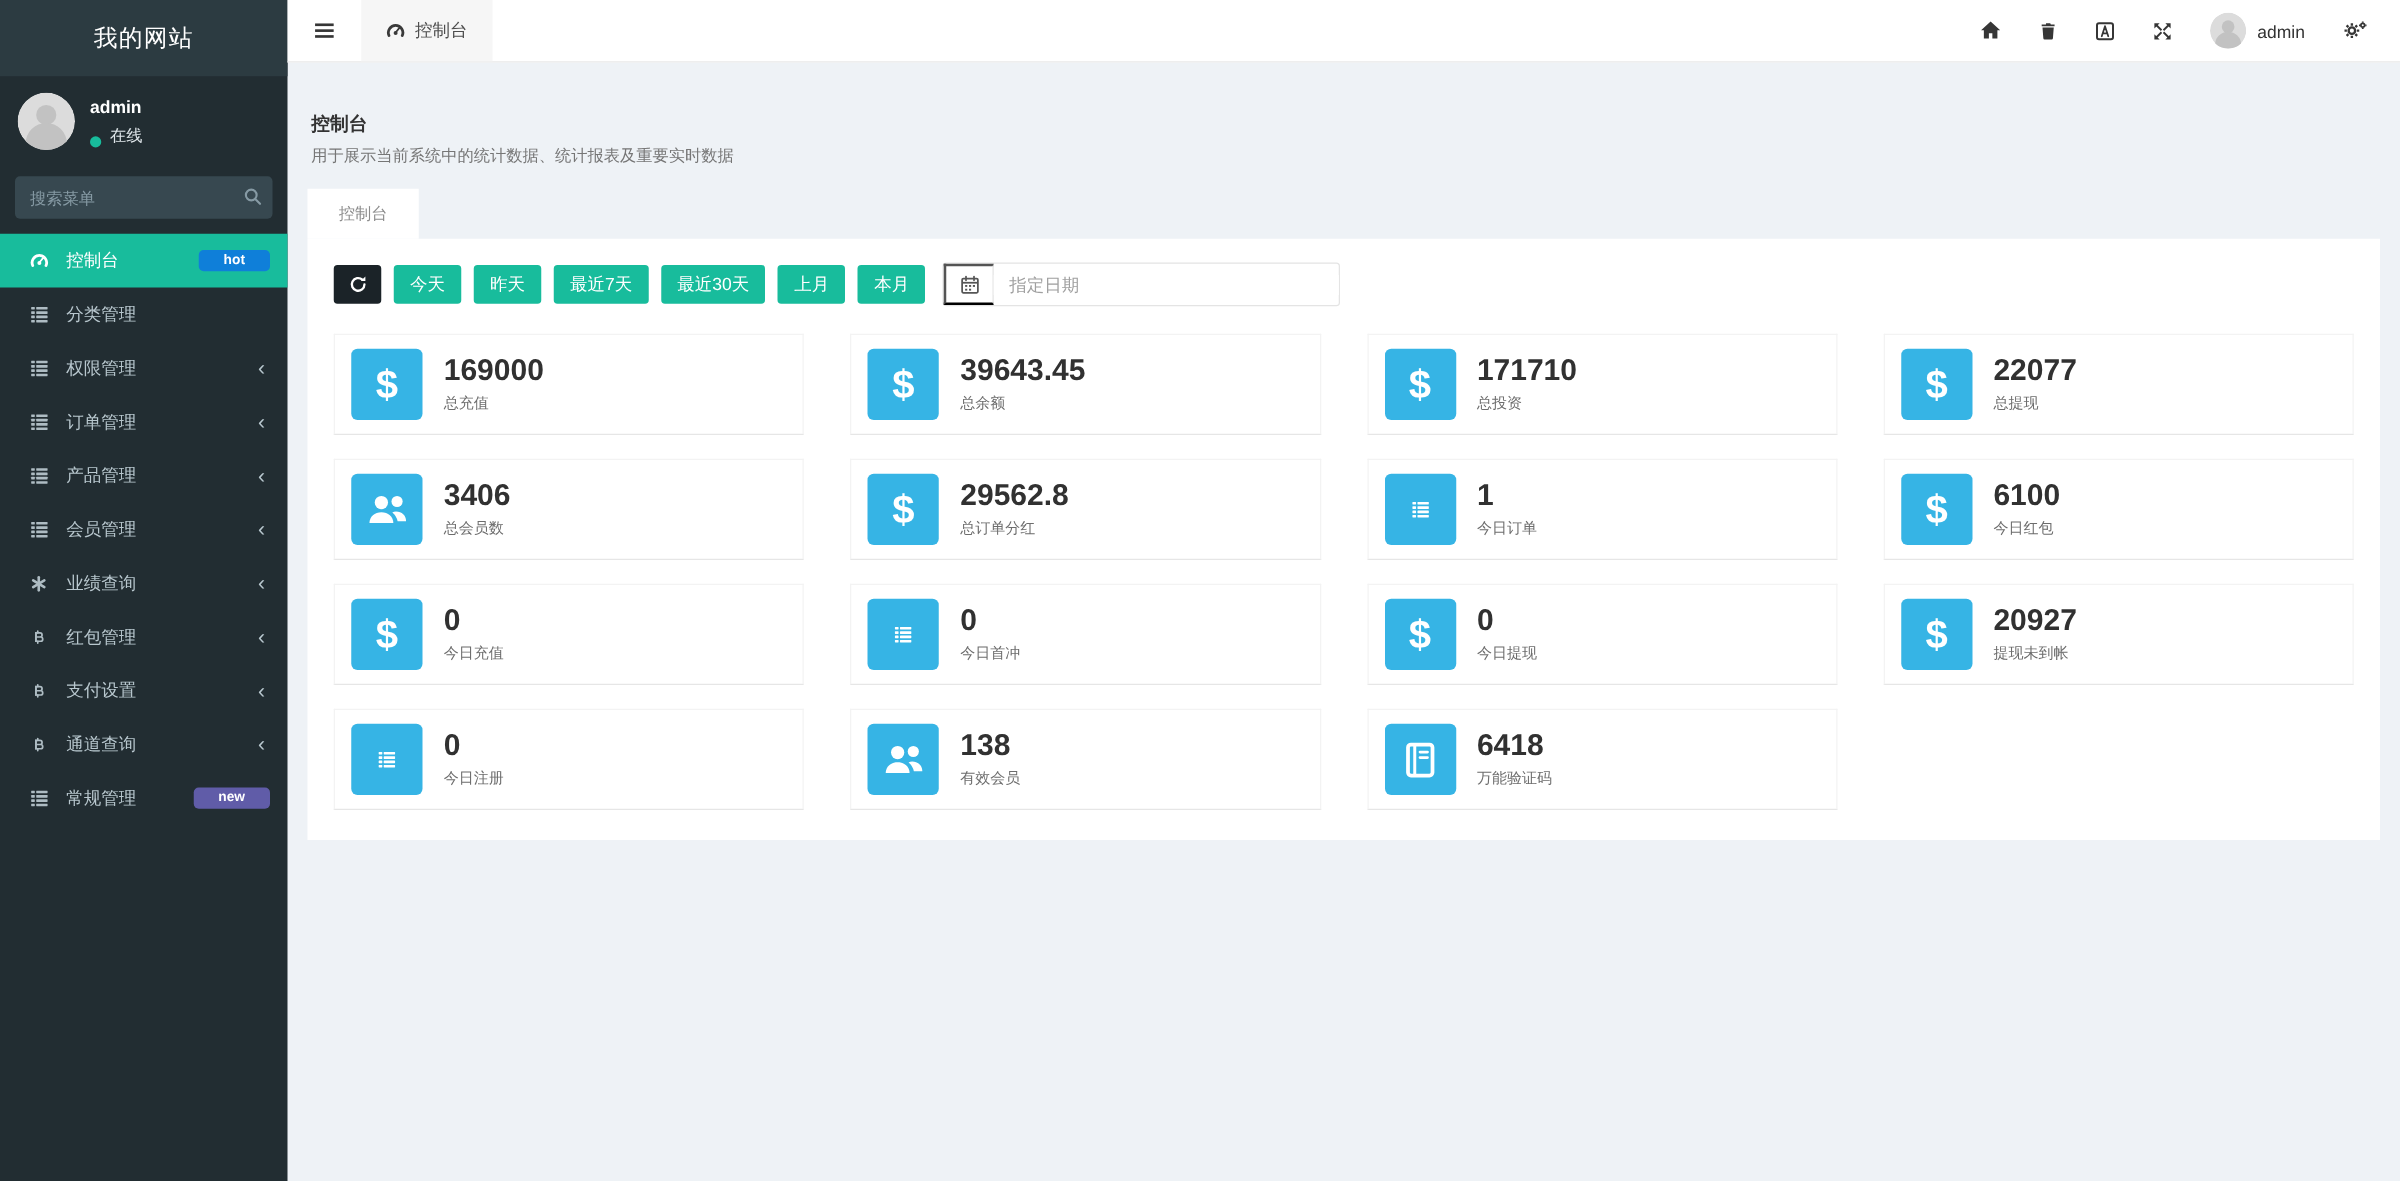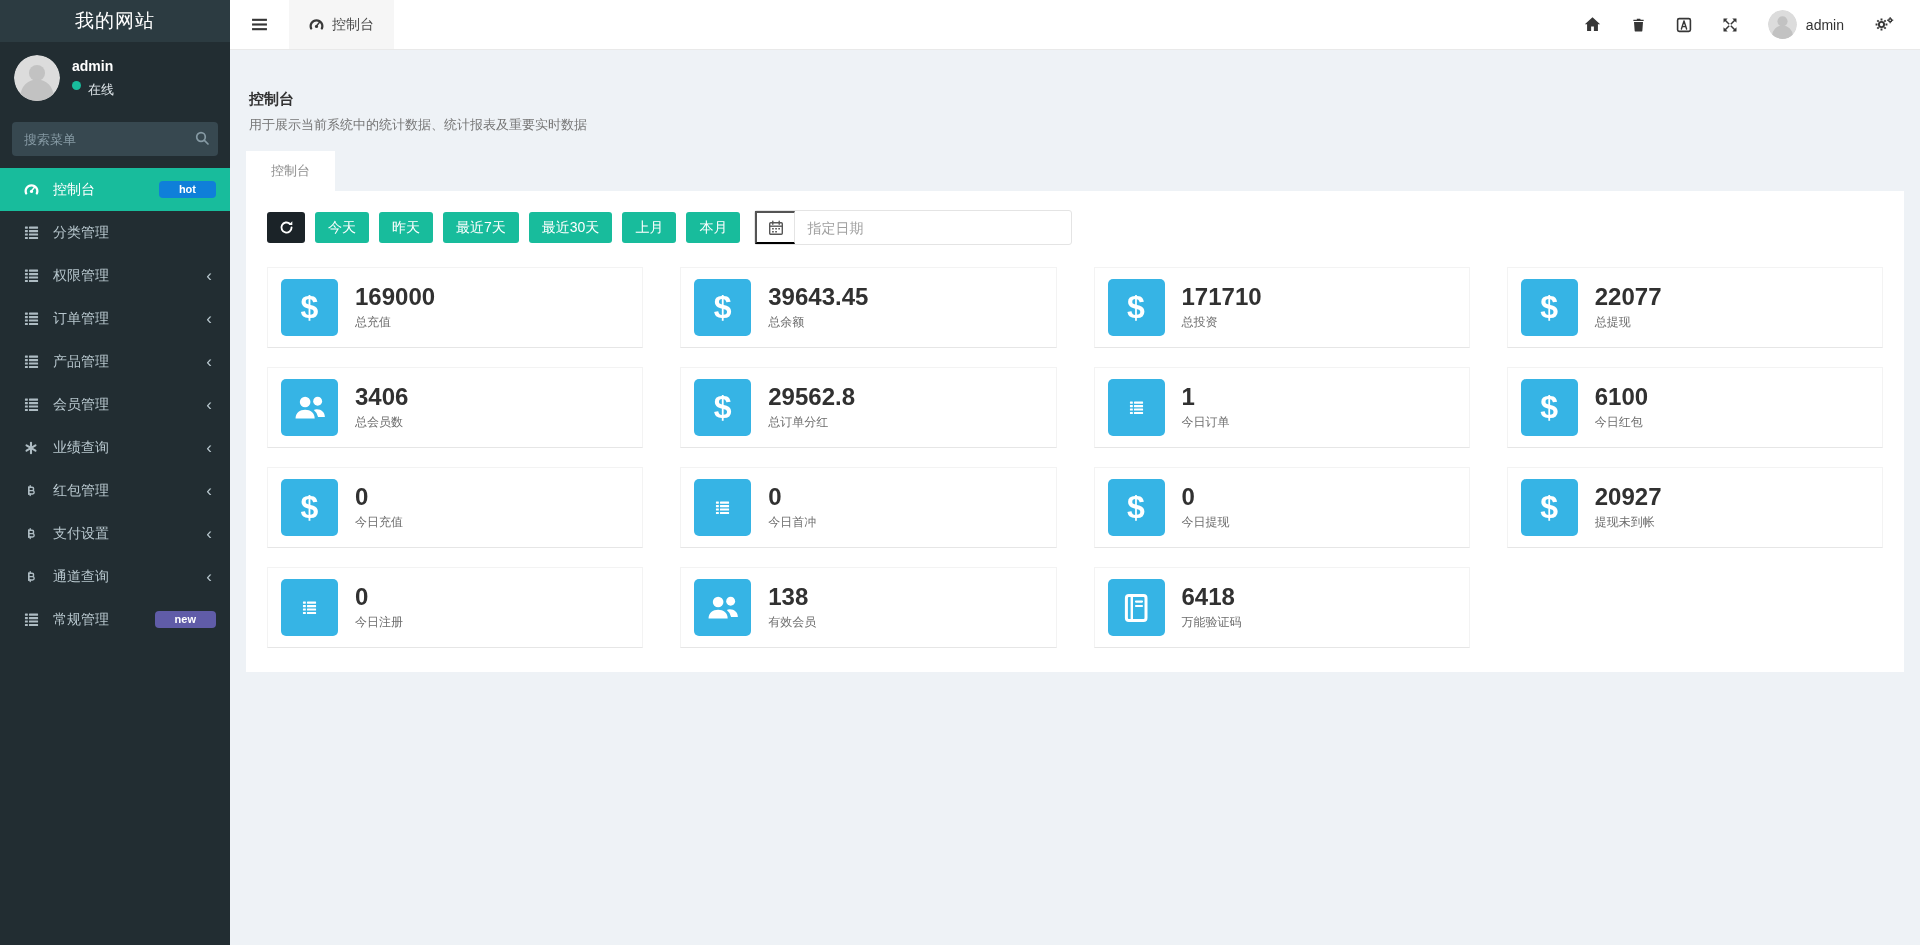--- a/index.html
+++ b/index.html
@@ -5,27 +5,27 @@
   * { margin:0; padding:0; box-sizing:border-box; }
   html,body { width:1920px; height:945px; overflow:hidden; }
   body {
     font-family:"Liberation Sans","DejaVu Sans",sans-serif;
     display:flex; background:#eef2f6; color:#333;
   }
   svg { display:block; }
 
   
   .sidebar { width:230px; height:945px; background:#222d32; flex-shrink:0; display:flex; flex-direction:column; }
-  .logo { height:42px; background:#2c3b41; display:flex; align-items:center; justify-content:center;
+  .logo { height:61px; background:#2c3b41; display:flex; align-items:center; justify-content:center;
           color:#fff; font-size:19px; letter-spacing:1px; }
   .user-panel { display:flex; align-items:center; padding:13px 14px 15px 14px; }
   .user-avatar { width:46px; height:46px; border-radius:50%; overflow:hidden; flex-shrink:0; }
   .user-meta { margin-left:12px; }
   .user-name { color:#fff; font-size:14px; font-weight:bold; margin-bottom:7px; }
-  .user-status { color:#dfe6ea; font-size:13px; display:flex; align-items:flex-start; }
+  .user-status { color:#dfe6ea; font-size:13px; display:flex; align-items:flex-end; }
   .status-dot { width:9px; height:9px; border-radius:50%; background:#18bc9c; margin-right:7px; display:inline-block; }
   .search-wrap { margin:6px 12px 12px 12px; position:relative; }
   .search-input { width:100%; height:34px; background:#374850; border:none; border-radius:4px;
                   color:#cfd8dc; font-size:13px; padding:0 34px 0 12px; outline:none;
                   font-family:inherit; }
   .search-input::placeholder { color:#869aa4; }
   .search-btn { position:absolute; right:8px; top:8px; color:#869aa4; background:none; border:none; cursor:pointer; }
   .menu { list-style:none; flex:1; }
   .menu-item { height:43px; display:flex; align-items:center; padding:0 14px 0 22px;
                color:#b8c7ce; font-size:14px; cursor:pointer; position:relative; }

